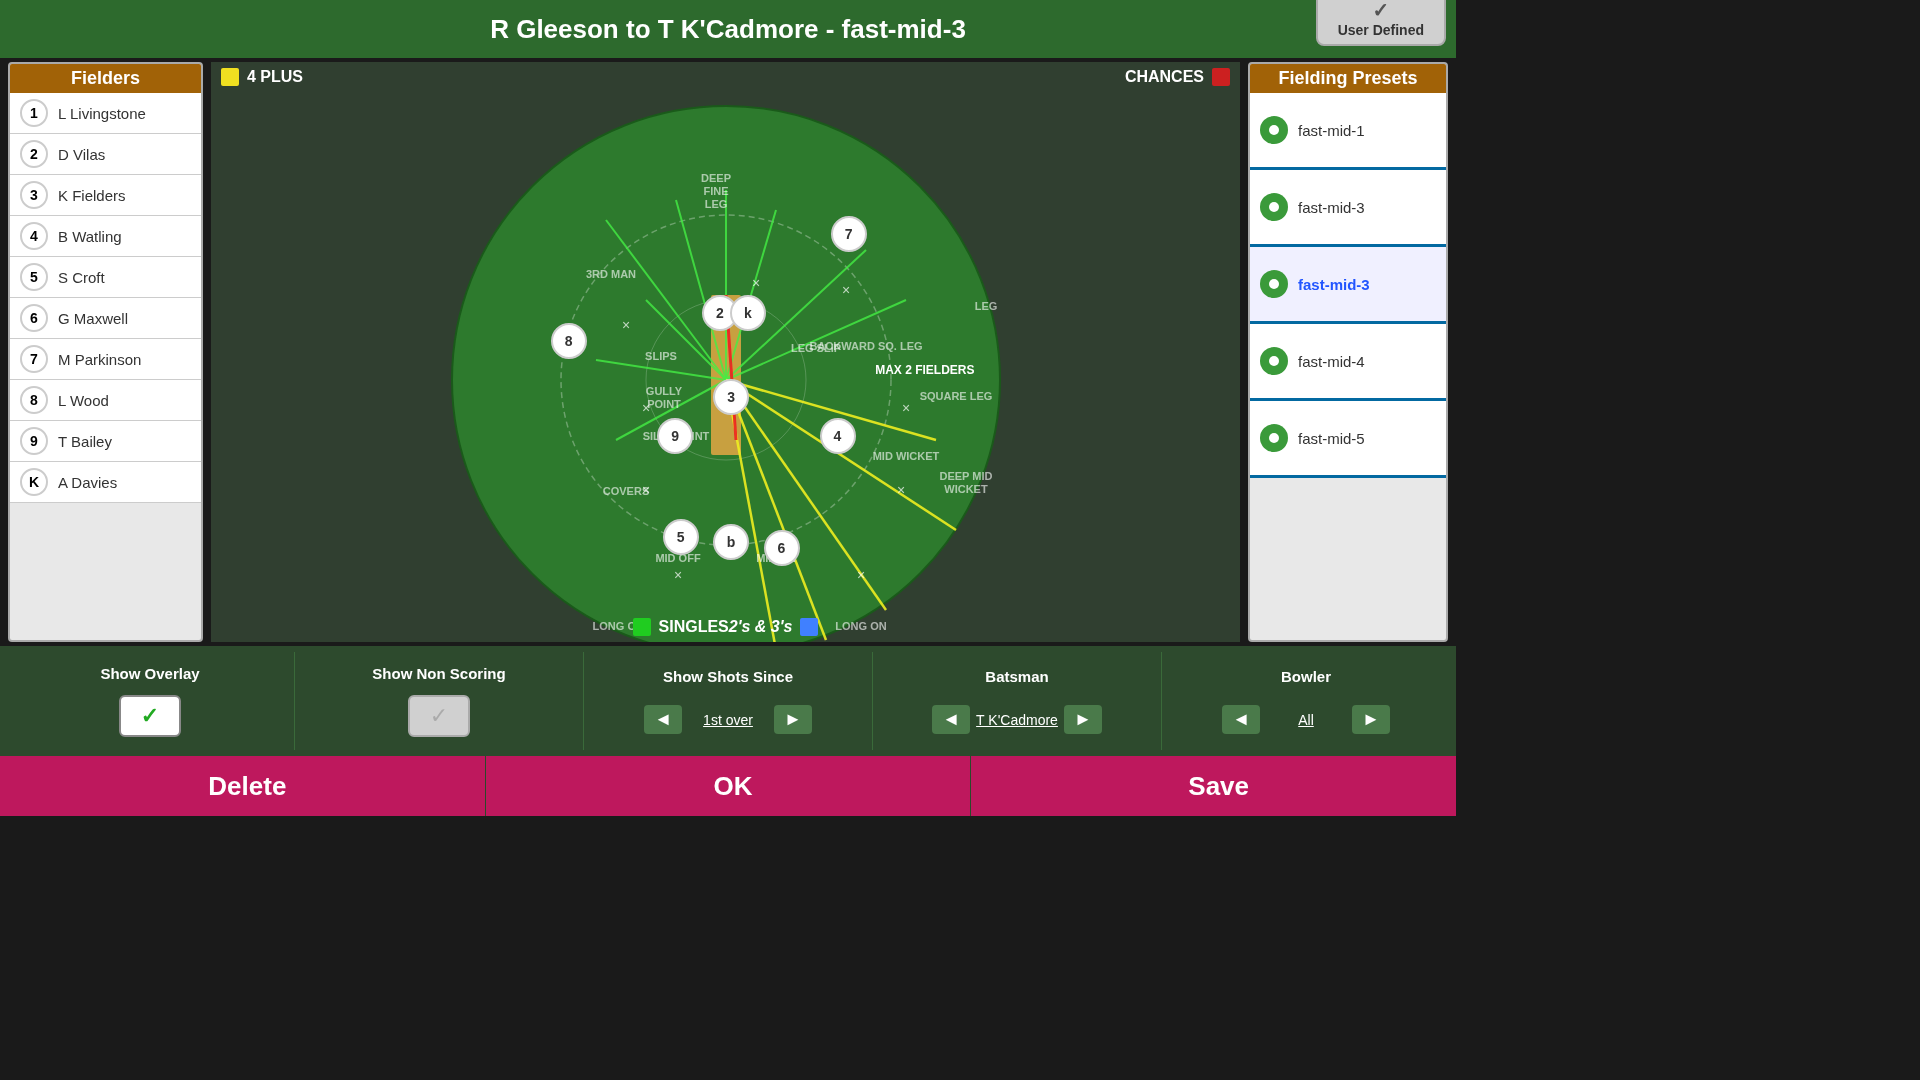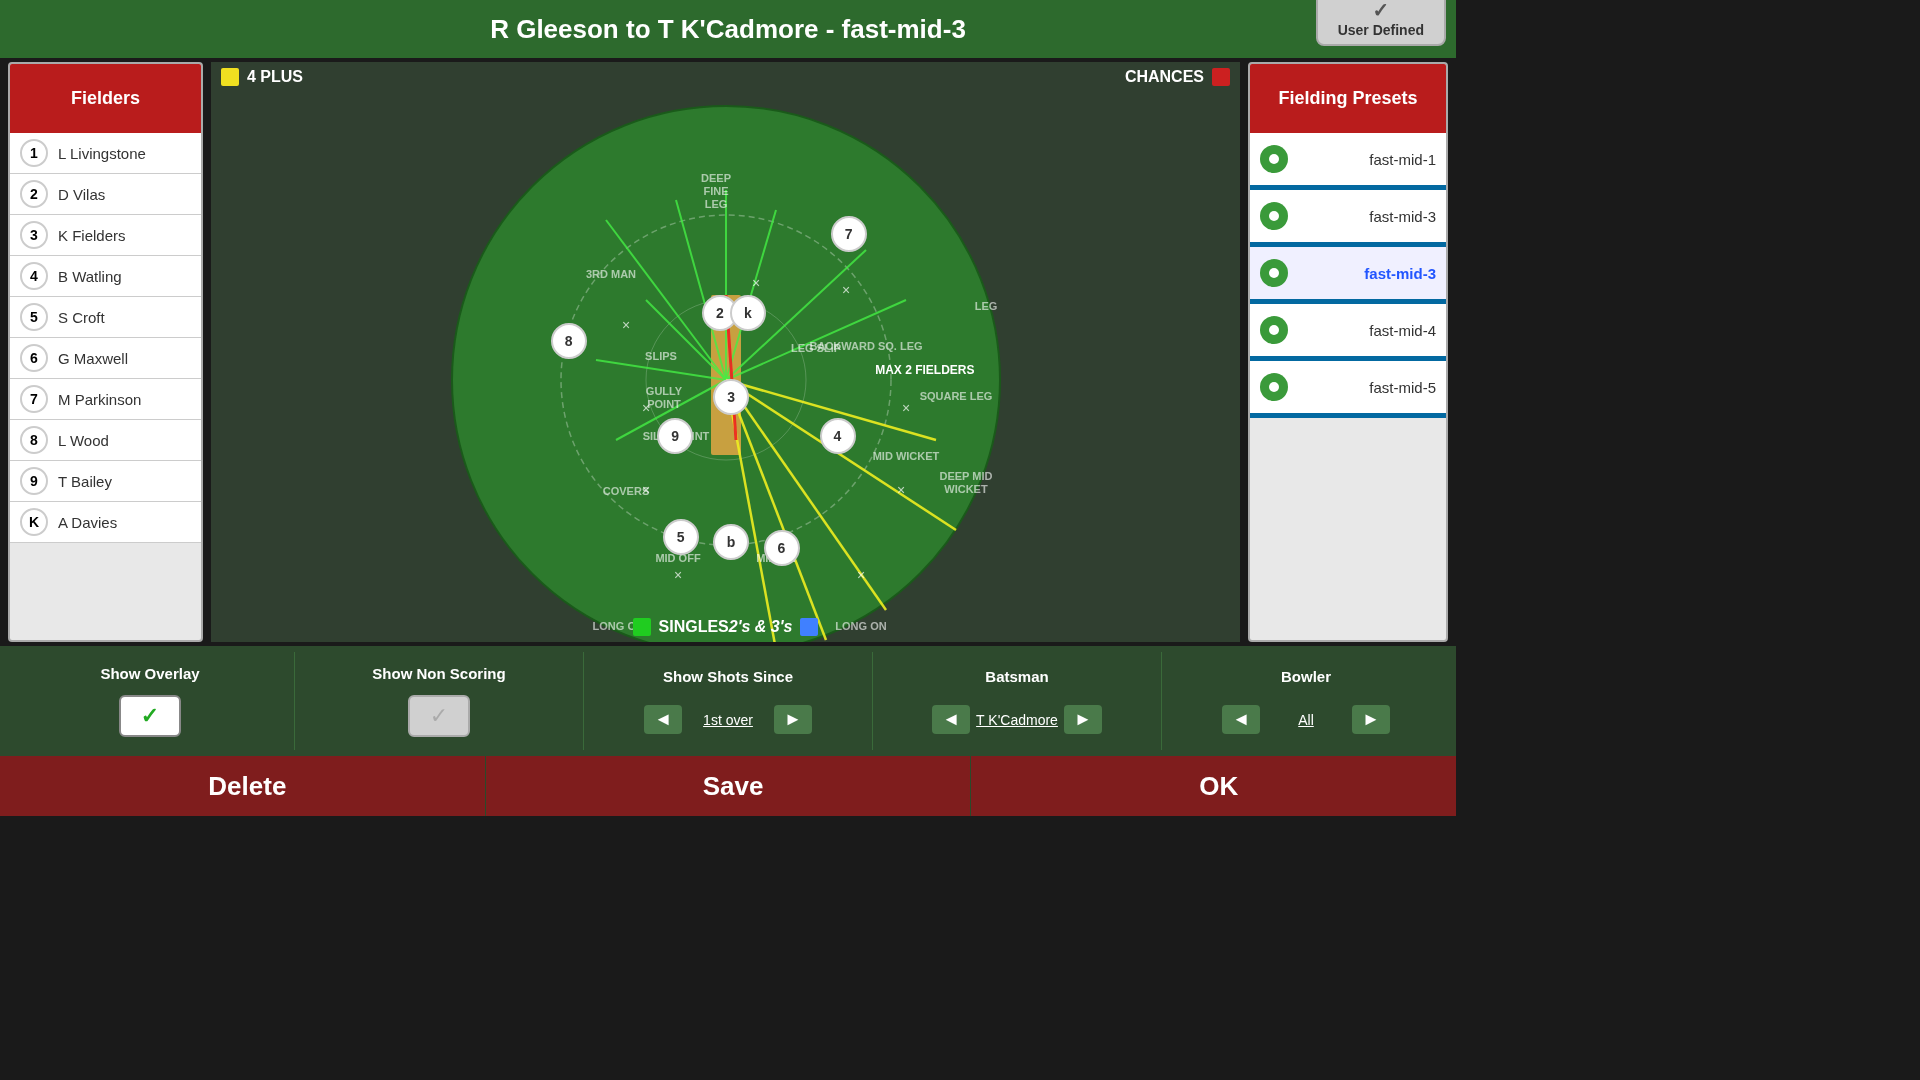--- a/index.html
+++ b/index.html
@@ -57,26 +57,26 @@
     
     .left-panel {
       width: 195px;
       background: #e8e8e8;
       border: 2px solid #aaa;
       margin: 4px 4px 4px 8px;
       border-radius: 4px;
       overflow: hidden;
     }
     .panel-header {
-      background: #b91c1c;
+      background: #a16207;
       color: white;
       font-size: 18px;
       font-weight: bold;
       text-align: center;
-      padding: 24px;
+      padding: 4px;
     }
     .fielder-item {
       display: flex;
       align-items: center;
       padding: 6px 10px;
       border-bottom: 1px solid #ccc;
       background: white;
     }
     .fielder-num {
       width: 28px;
@@ -226,25 +226,24 @@
       width: 200px;
       background: #e8e8e8;
       border: 2px solid #aaa;
       margin: 4px 8px 4px 4px;
       border-radius: 4px;
       overflow: hidden;
     }
     .preset-item {
       display: flex;
       align-items: center;
-      padding: 12px 10px;
-      border-bottom: 5px solid #0369a1;
+      padding: 23px 10px;
+      border-bottom: 3px solid #0369a1;
       background: white;
       cursor: pointer;
-      justify-content: space-between;
     }
     .preset-item.active {
       background: #f0f0ff;
     }
     .preset-icon {
       width: 28px;
       height: 28px;
       border-radius: 50%;
       background: #3a9a3a;
       display: flex;
@@ -342,21 +341,21 @@
 
     
     .action-bar {
       height: 60px;
       background: #2a3a2a;
       display: flex;
       align-items: stretch;
     }
     .action-btn {
       flex: 1;
-      background: #7f1d1d;
+      background: #be185d;
       color: white;
       font-size: 26px;
       font-weight: bold;
       border: none;
       cursor: pointer;
       border-right: 1px solid #2a4a2a;
       display: flex;
       align-items: center;
       justify-content: center;
       padding-left: 10px;
@@ -640,15 +639,15 @@
     <div class="control-row">
       <button class="nav-arrow">◄</button>
       <span class="control-value">All</span>
       <button class="nav-arrow">►</button>
     </div>
   </div>
 </div>
 
 <div class="action-bar">
   <button class="action-btn">Delete</button>
+  <button class="action-btn">OK</button>
   <button class="action-btn">Save</button>
-  <button class="action-btn">OK</button>
 </div>
 
 </body></html>

